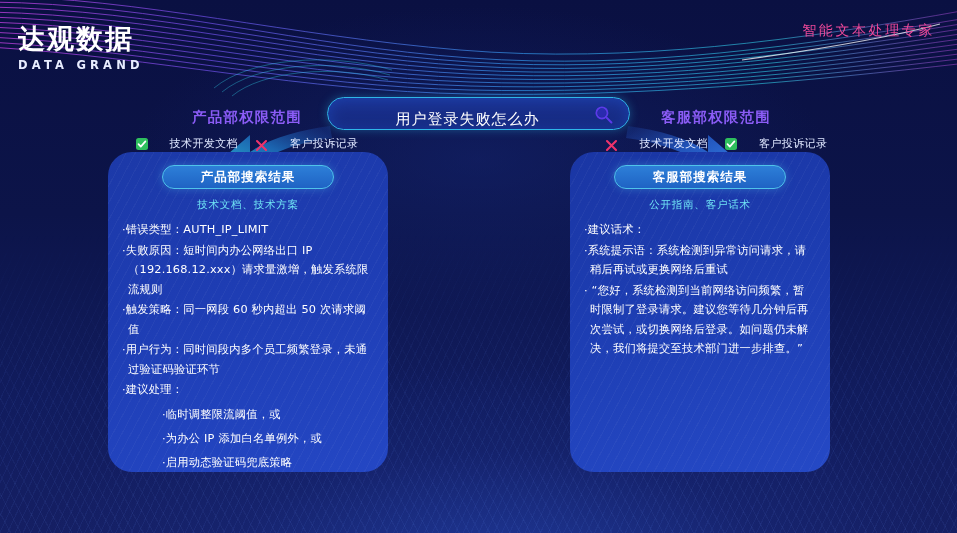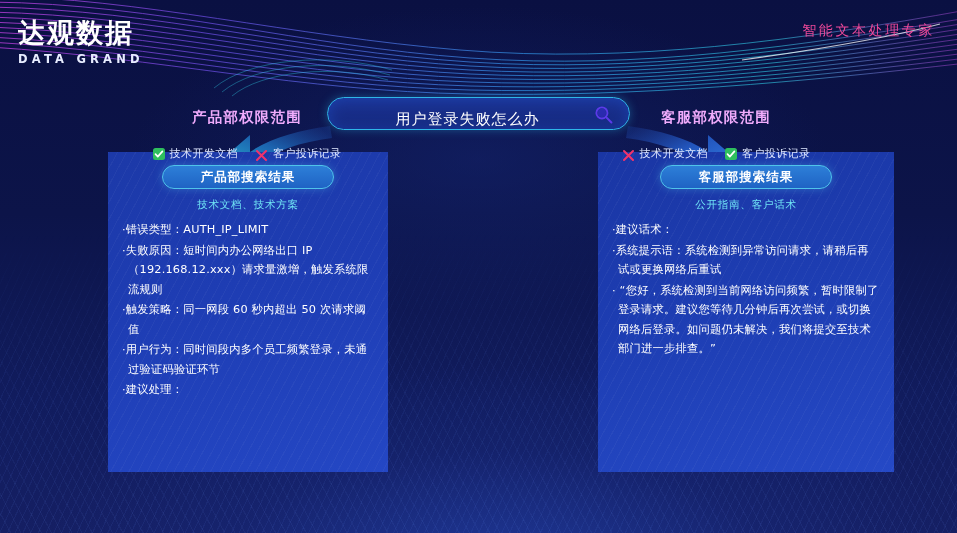--- a/index.html
+++ b/index.html
@@ -29,21 +29,21 @@
     position:absolute; left:0; right:0; bottom:0; height:260px;
     background:repeating-linear-gradient(62deg, rgba(110,150,245,.075) 0px, rgba(110,150,245,.075) 1px, rgba(0,0,0,0) 1px, rgba(0,0,0,0) 9px);
     -webkit-mask-image:linear-gradient(180deg, rgba(0,0,0,0) 0%, rgba(0,0,0,.7) 50%, rgba(0,0,0,1) 100%);
             mask-image:linear-gradient(180deg, rgba(0,0,0,0) 0%, rgba(0,0,0,.7) 50%, rgba(0,0,0,1) 100%);
   }
   .bg-topwaves { position:absolute; top:0; left:0; width:957px; height:115px; }
   .bg-glowline { position:absolute; top:0; left:0; width:957px; height:70px; }
 
   
   #header { position:absolute; top:0; left:0; width:957px; height:70px; z-index:5; }
-  .logo-block { position:absolute; left:18px; top:18px; }
+  .logo-block { position:absolute; left:18px; top:24px; }
   .logo-cn {
     font-size:27px; font-weight:bold; color:#ffffff; letter-spacing:2px;
     line-height:30px; white-space:nowrap;
   }
   .logo-en {
     font-size:11.5px; color:#e8edff; letter-spacing:4.2px; font-weight:bold;
     margin-top:4px; white-space:nowrap;
   }
   .tagline {
     position:absolute; right:22px; top:22px;
@@ -68,41 +68,41 @@
   .search-icon { position:absolute; right:16px; top:7px; width:19px; height:19px; }
 
   
   #arrows { position:absolute; left:0; top:120px; width:957px; height:70px; z-index:8; }
 
   
   .col-head { position:absolute; z-index:10; text-align:center; }
   #col-head-left  { left:123px; top:108px; width:248px; }
   #col-head-right { left:592px; top:108px; width:248px; }
   .col-title {
-    font-size:14.5px; font-weight:bold; color:#f0abfc; letter-spacing:1.2px;
-    white-space:nowrap; margin-bottom:19px;
+    font-size:14.5px; font-weight:bold; color:#8b5cf6; letter-spacing:1.2px;
+    white-space:nowrap; margin-bottom:9px;
   }
   .perm-row { display:flex; align-items:center; justify-content:center; gap:17px; }
-  .perm-item { display:flex; align-items:center; gap:5px; white-space:nowrap;text-align:right; }
+  .perm-item { display:flex; align-items:center; gap:22px; white-space:nowrap;text-align:right; }
   .perm-label { font-size:11px; color:#dfe7ff; letter-spacing:.4px; }
   .ico-check {
     width:12px; height:12px; border-radius:2.5px;
     background:#2fbf5e; display:inline-flex; align-items:center; justify-content:center;
     flex:none;
   }
   .ico-x { width:13px; height:13px; flex:none; display:inline-block; }
 
   
-  .panel { position:absolute; z-index:9; overflow:hidden; }
+  .panel { position:absolute; z-index:9; overflow:hidden;border-radius:24px; }
   #panel-left {
     left:108px; top:152px; width:280px; height:320px;
     background:linear-gradient(165deg,#1c39a8 0%, #1e3db4 45%, #2447c4 100%);
   }
   #panel-right {
-    left:598px; top:152px; width:296px; height:320px;
+    left:570px; top:152px; width:260px; height:320px;
     background:linear-gradient(165deg,#1a36a4 0%, #1d3db2 45%, #2549c6 100%);
   }
   .panel-tex {
     position:absolute; inset:0;
     background:repeating-linear-gradient(118deg, rgba(255,255,255,.035) 0px, rgba(255,255,255,.035) 1px, rgba(0,0,0,0) 1px, rgba(0,0,0,0) 8px);
     pointer-events:none;
   }
   .panel-inner { position:relative; z-index:2; padding:13px 14px 0 14px; }
 
   .pill {
@@ -260,20 +260,25 @@
     <div class="pill">
       <span class="pill-text">产品部搜索结果</span>
     </div>
     <div class="pill-sub">技术文档、技术方案</div>
     <div class="body-list">
       <div class="bullet-line">·错误类型：AUTH_IP_LIMIT</div>
       <div class="bullet-line">·失败原因：短时间内办公网络出口 IP（192.168.12.xxx）请求量激增，触发系统限流规则</div>
       <div class="bullet-line">·触发策略：同一网段 60 秒内超出 50 次请求阈值</div>
       <div class="bullet-line">·用户行为：同时间段内多个员工频繁登录，未通过验证码验证环节</div>
       <div class="bullet-line">·建议处理：</div>
+      <div class="sub-list">
+        <div class="sub-line">·临时调整限流阈值，或</div>
+        <div class="sub-line">·为办公 IP 添加白名单例外，或</div>
+        <div class="sub-line">·启用动态验证码兜底策略</div>
+      </div>
     </div>
   </div>
 </div>
 
 <div class="panel" id="panel-right">
   <div class="panel-tex"></div>
   <div class="panel-inner">
     <div class="pill">
       <span class="pill-text">客服部搜索结果</span>
     </div>

